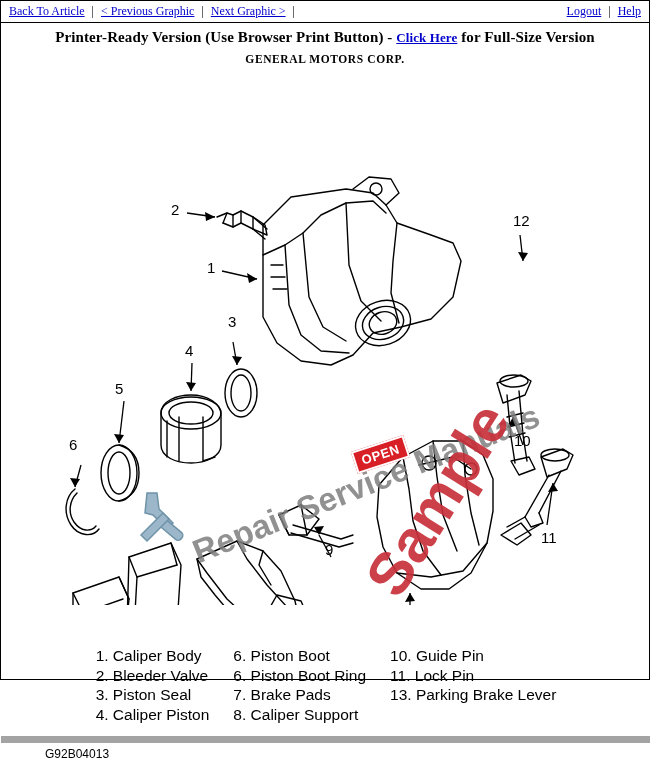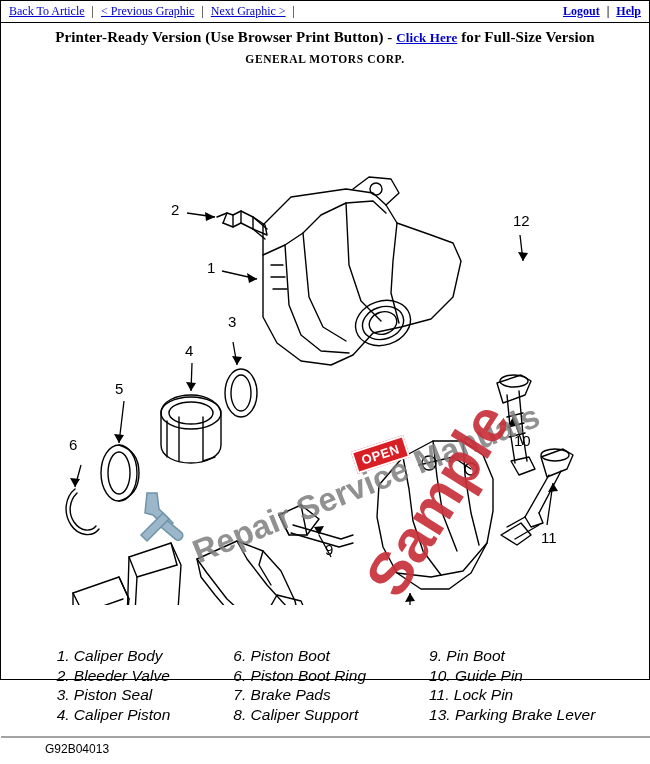--- a/index.html
+++ b/index.html
@@ -37,21 +37,20 @@
   }
   .nav-left {
     display: flex;
     align-items: center;
     gap: 0px;
   }
   .nav-right {
     margin-left: auto;
     display: flex;
     align-items: flex-end;
-    font-weight: bold;
   }
   .navlink {
     color: #0000cc;
     text-decoration: underline;
     cursor: pointer;
     font-size: 12px;
     white-space: nowrap;
   }
   .sep {
     padding: 0 7px;
@@ -126,36 +125,35 @@
   }
 
   
   .legend {
     position: absolute;
     left: 0;
     top: 645px;
     width: 650px;
     display: flex;
     justify-content: center;
-    gap: 63px;
+    gap: 24px;
     font-family: "Liberation Sans", sans-serif;
     font-size: 15.5px;
-    font-style: italic;
   }
   .legend-col { line-height: 19.5px; }
   .legend-col div { white-space: nowrap; }
   .legend-col.c3 { text-align: left; }
 
   
   .footer-code {
     position: absolute;
     left: 0;
     top: 735px;
     width: 650px;
-    border-top: 2px solid #a3a3a3;
+    border-top: 7px solid #a3a3a3;
     padding-top: 4px;
     padding-left: 44px;
     box-sizing: border-box;
     font-family: "Liberation Sans", sans-serif;
     font-size: 12px;
   }
 </style>
 </head>
 <body>
 
@@ -342,21 +340,20 @@
       <div>3. Piston Seal</div>
       <div>4. Caliper Piston</div>
     </div>
     <div class="legend-col c2">
       <div>6. Piston Boot</div>
       <div>6. Piston Boot Ring</div>
       <div>7. Brake Pads</div>
       <div>8. Caliper Support</div>
     </div>
     <div class="legend-col c3">
-      <div>9. Pin Boot</div>
       <div>10. Guide Pin</div>
       <div>11. Lock Pin</div>
       <div>13. Parking Brake Lever</div>
     </div>
   </div>
 
   <div class="footer-code">G92B04013</div>
 
 </div>
 

